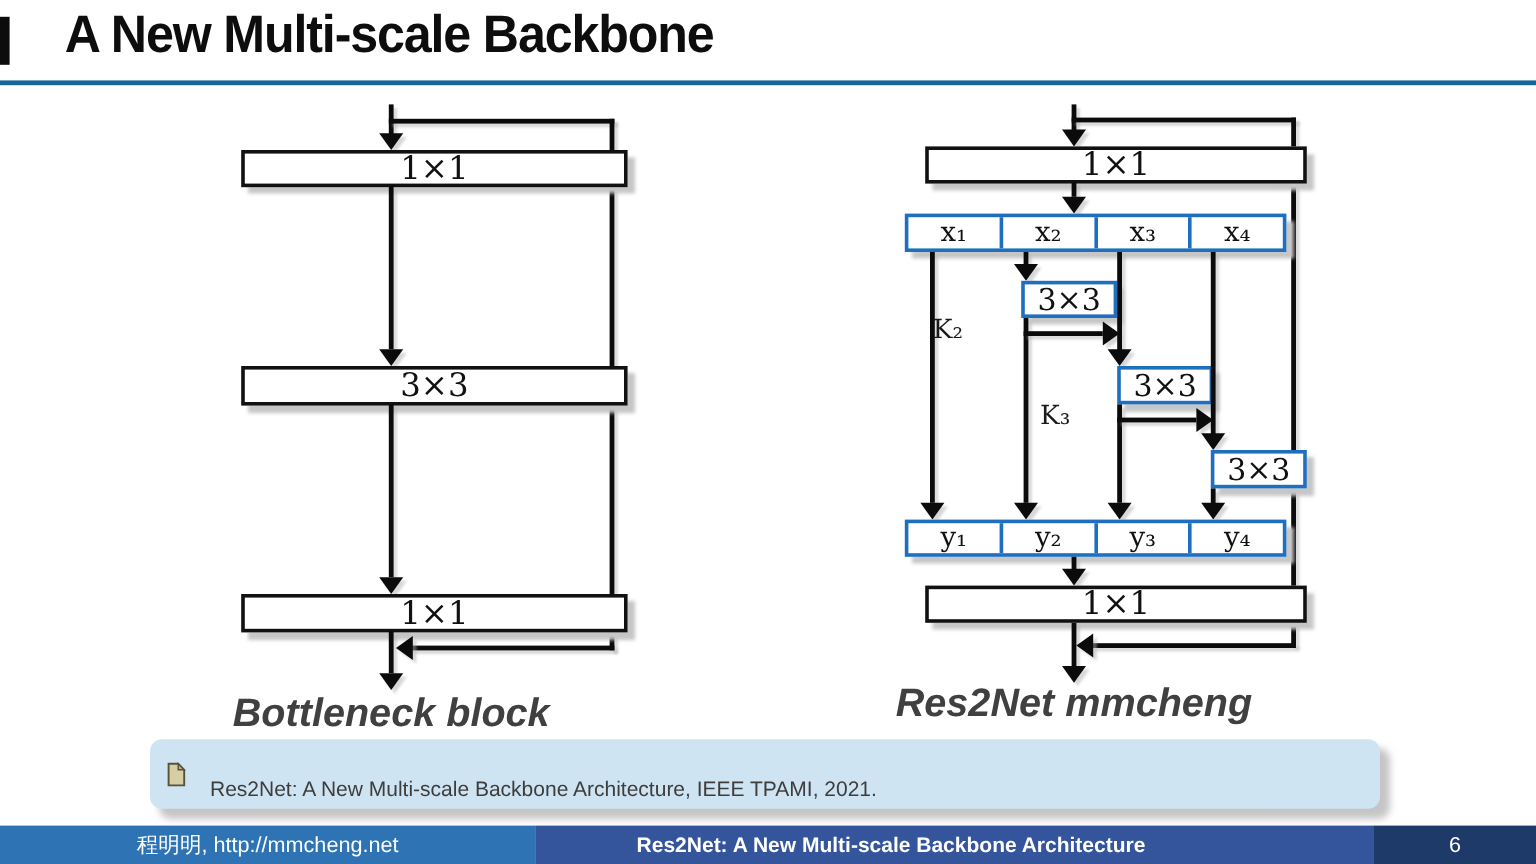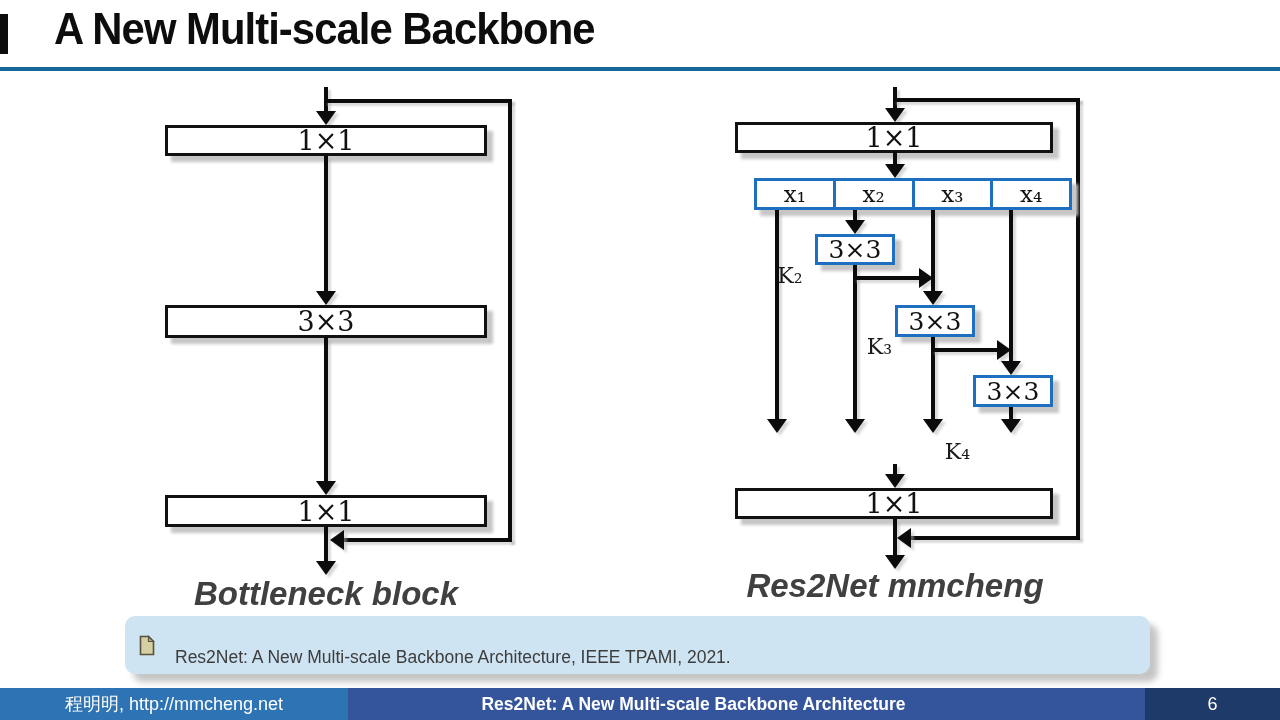--- a/index.html
+++ b/index.html
@@ -17,21 +17,21 @@
   
   .diagram { position:absolute; }
   .vline, .hline { position:absolute; background:#0b0b0b; box-shadow:3px 3px 2px rgba(175,175,175,.45); }
   .vline { width:4px; } .hline { height:4px; }
   .ah { position:absolute; width:0; height:0; filter:drop-shadow(3px 3px 1px rgba(175,175,175,.5)); }
   .ah-d { border-left:10px solid transparent; border-right:10px solid transparent; border-top:14px solid #0b0b0b; }
   .ah-r { border-top:10px solid transparent; border-bottom:10px solid transparent; border-left:14px solid #0b0b0b; }
   .ah-l { border-top:10px solid transparent; border-bottom:10px solid transparent; border-right:14px solid #0b0b0b; }
   .bx { position:absolute; background:#fff; border:3px solid #111; box-shadow:6px 6px 3px #c6c6c6;
         display:flex; align-items:center; justify-content:center;
-        font-family:"DejaVu Serif","Liberation Serif",serif; font-size:27px; color:#111; line-height:1; }
+        font-family:"DejaVu Serif","Liberation Serif",serif; font-size:27px; color:#111; line-height:1;margin-left:36px; }
   .bx.blue { border-color:#1e6fbf; font-size:25px; }
   .rowbx { position:absolute; background:#fff; border:3px solid #1e6fbf; box-shadow:6px 6px 3px #c6c6c6; display:flex;margin-left:19px; }
   .cell { flex:1; display:flex; align-items:center; justify-content:center;
           font-family:"DejaVu Serif","Liberation Serif",serif; font-size:23px; color:#111; line-height:1; }
   .cell + .cell { border-left:3px solid #1e6fbf; }
   .klabel { position:absolute; width:44px; text-align:right;
             font-family:"DejaVu Serif","Liberation Serif",serif; font-size:22px; color:#1a1a1a; line-height:1; }
   .caption { position:absolute; text-align:center; font-size:33px; font-weight:700; color:#404040;font-style:italic; }
 
   
@@ -43,21 +43,21 @@
 
   
   .watermark { position:absolute; left:996px; top:644px; font-size:34px; font-weight:700;
                letter-spacing:2px; color:#b1b7bc; white-space:nowrap;
                text-shadow:-2px -2px 1px #ffffff, 2px -2px 1px #ffffff,
                            -2px 2px 1px #ffffff, 2px 2px 1px #ffffff,
                            3px 3px 2px rgba(130,130,130,.6); }
 
   
   .footer { position:absolute; left:0; bottom:0; width:1280px; height:32px; display:flex; color:#fff; }
-  .footer-left { width:348px; background:#2e74b5; display:flex; align-items:center; justify-content:center;
+  .footer-left { width:446px; background:#2e74b5; display:flex; align-items:center; justify-content:center;
                  font-size:18px; }
   .footer-center { flex:1; background:#34559c; display:flex; align-items:center; justify-content:center;
                    font-size:17.5px; font-weight:700; padding-right:106px; }
   .footer-right { width:135px; background:#1e3a68; display:flex; align-items:center; justify-content:center;
                   font-size:18px; }
 </style>
 </head>
 <body>
 
 <div class="slide">
@@ -145,20 +145,26 @@
 
     <div class="vline" style="left:309px; top:125px; height:152px;"></div>
     <div class="ah ah-d" style="left:301px; top:276px;"></div>
     <div class="bx blue" style="left:273px; top:290px; width:80px; height:32px;">
       <span>3×3</span>
     </div>
     <div class="klabel" style="left:226px; top:322px;margin-top:34px;">K₄</div>
     <div class="vline" style="left:309px; top:322px; height:13px;"></div>
     <div class="ah ah-d" style="left:301px; top:334px;"></div>
 
+    <div class="rowbx" style="left:35px; top:348px; width:318px; height:31px;">
+      <div class="cell">y₁</div>
+      <div class="cell">y₂</div>
+      <div class="cell">y₃</div>
+      <div class="cell">y₄</div>
+    </div>
 
     <div class="vline" style="left:193px; top:379px; height:11px;"></div>
     <div class="ah ah-d" style="left:185px; top:389px;"></div>
 
     <div class="bx" style="left:35px; top:403px; width:318px; height:31px;">
       <span>1×1</span>
     </div>
 
     <div class="vline" style="left:193px; top:434px; height:37px;"></div>
     <div class="ah ah-d" style="left:185px; top:470px;"></div>

